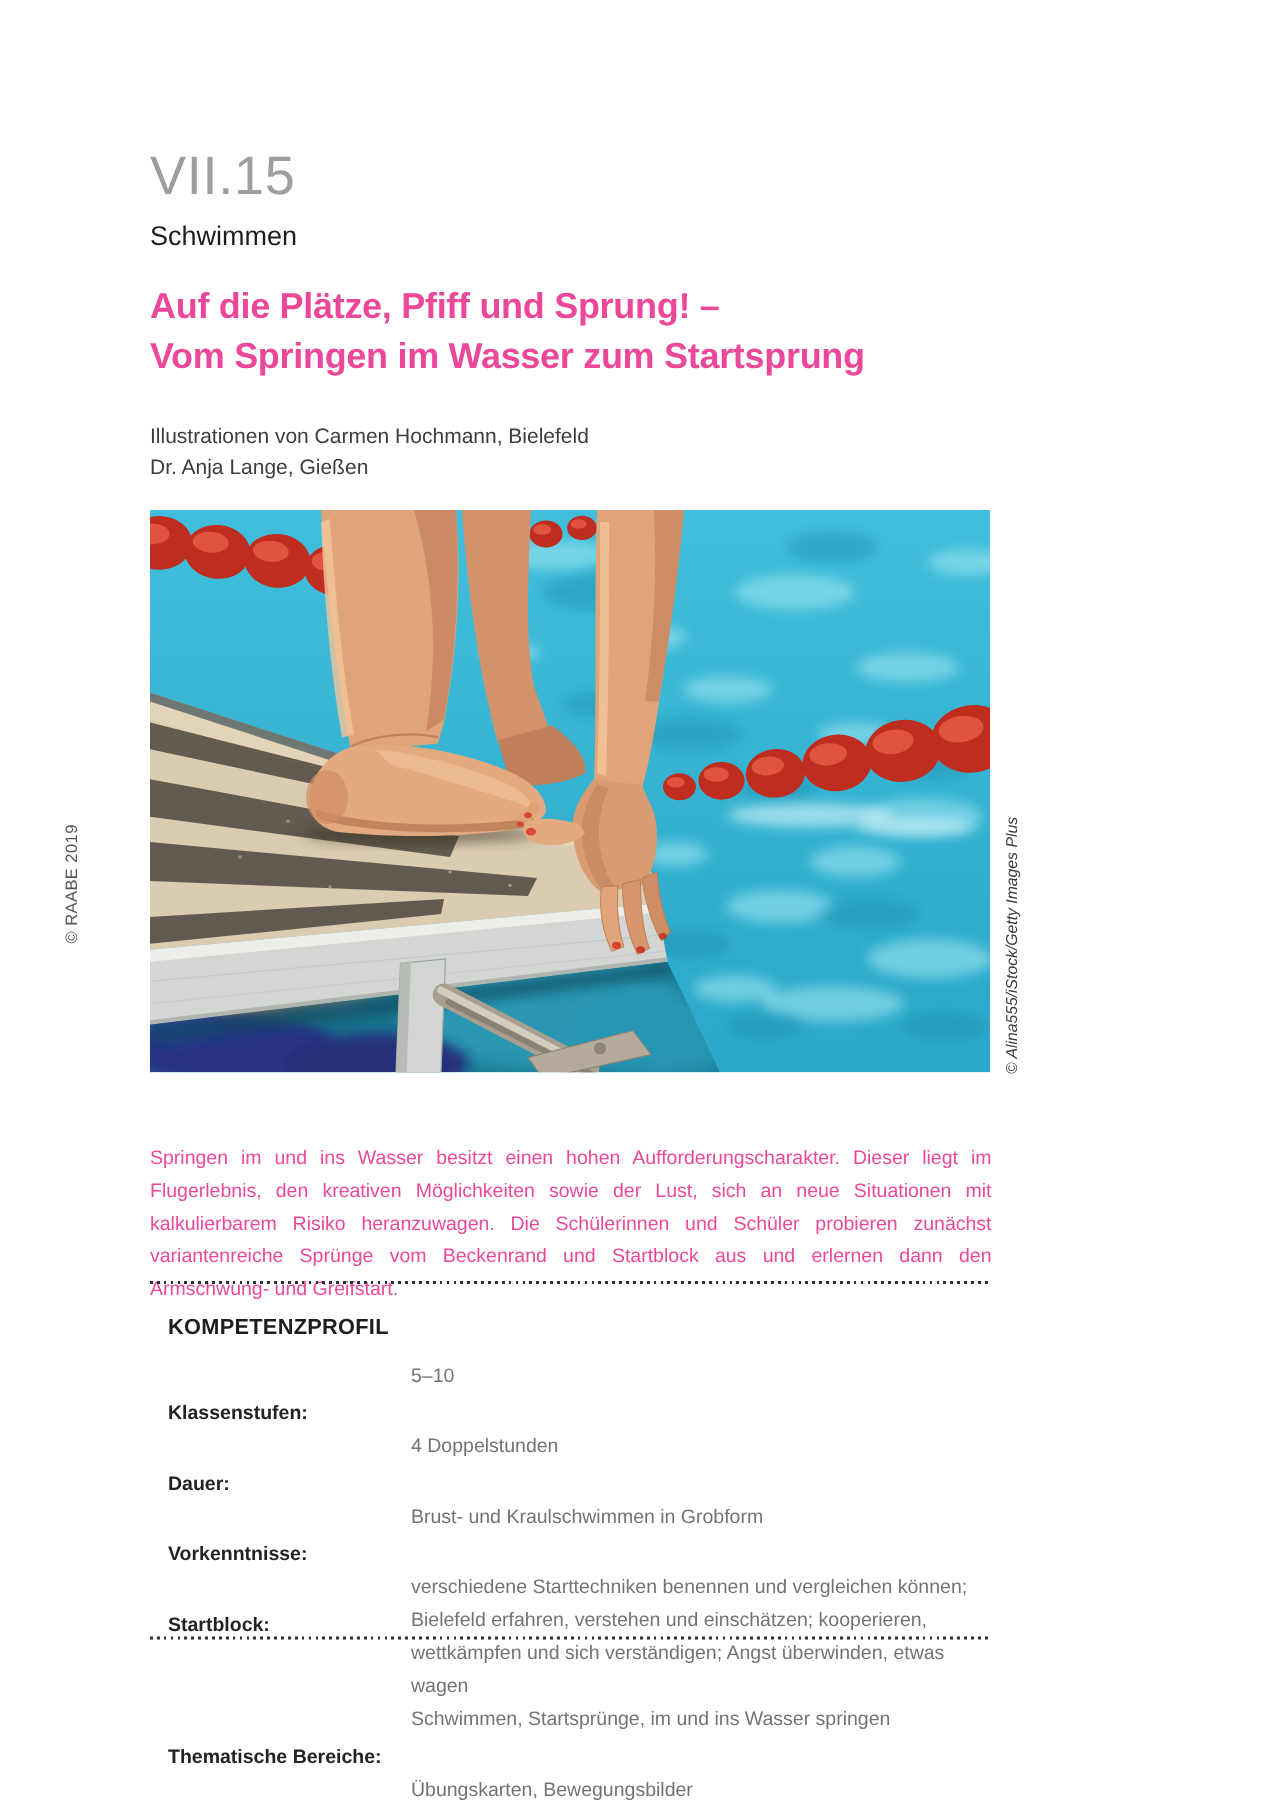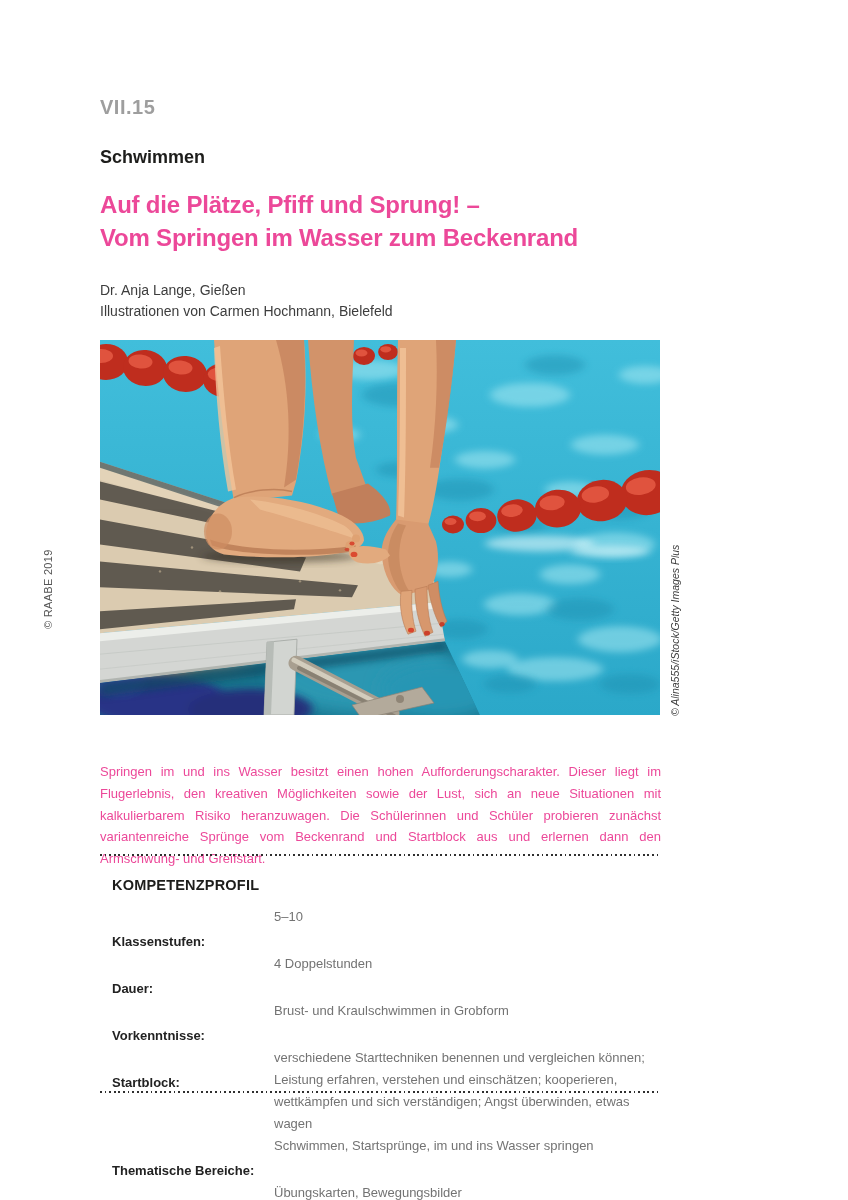--- a/index.html
+++ b/index.html
@@ -1,20 +1,20 @@
 <!DOCTYPE html>
 <html lang="de"><head>
 <meta charset="utf-8">
 <style>
   html,body{margin:0;padding:0;background:#ffffff;}
   .page{position:relative;width:848px;height:1200px;background:#fff;overflow:hidden;
         font-family:"Liberation Sans","DejaVu Sans",sans-serif;color:#3a3a3a;}
-  .code{position:absolute;left:100px;top:96px;font-size:20px;font-weight:bold;
+  .code{position:absolute;left:100px;top:96px;font-size:36px;font-weight:normal;
         color:#9e9e9e;letter-spacing:.5px;}
-  .category{position:absolute;left:100px;top:147px;font-size:18px;font-weight:bold;color:#1d1d1b;}
+  .category{position:absolute;left:100px;top:147px;font-size:18px;font-weight:normal;color:#1d1d1b;}
   .title{position:absolute;left:100px;top:188px;font-size:24px;font-weight:bold;
          color:#ec4899;line-height:33px;letter-spacing:-.2px;}
   .authors{position:absolute;left:100px;top:280px;font-size:14px;color:#3d3d3d;line-height:21px;}
   .photo{position:absolute;left:100px;top:340px;width:560px;height:375px;}
   .rot{position:absolute;transform:rotate(-90deg);transform-origin:left top;white-space:nowrap;}
   .copyleft{left:42px;top:629px;font-size:11px;color:#555;letter-spacing:.3px;}
   .credit{left:669px;top:716px;font-size:10.5px;font-style:italic;color:#3c3c3c;}
   .intro{position:absolute;left:100px;top:748px;width:561px;font-size:13px;line-height:21.8px;
          color:#ec4899;text-align:justify;hyphens:auto;-webkit-hyphens:auto;}
   .dots{position:absolute;left:100px;width:560px;height:2.4px;
@@ -30,26 +30,26 @@
 </head>
 <body>
 
 <div class="page">
 
   <div class="code">VII.15</div>
   <div class="category">Schwimmen</div>
 
   <div class="title">
     <div>Auf die Plätze, Pfiff und Sprung! –</div>
-    <div>Vom Springen im Wasser zum Beckenrand</div>
+    <div>Vom Springen im Wasser zum Startsprung</div>
   </div>
 
   <div class="authors">
+    <div>Illustrationen von Carmen Hochmann, Bielefeld</div>
     <div>Dr. Anja Lange, Gießen</div>
-    <div>Illustrationen von Carmen Hochmann, Bielefeld</div>
   </div>
 
   <div class="rot copyleft">© RAABE 2019</div>
   <div class="rot credit">© Alina555/iStock/Getty Images Plus</div>
 
   <svg class="photo" viewBox="0 0 560 376" preserveAspectRatio="none" xmlns="http://www.w3.org/2000/svg">
     <defs>
       <linearGradient id="wg" x1="0" y1="0" x2="0" y2="1">
         <stop offset="0" stop-color="#41bedb"></stop>
           <stop offset="1" stop-color="#2ba8c9"></stop>
@@ -233,21 +233,21 @@
     <div class="prow">
       <div class="plabel">Dauer:</div>
       <div class="pvalue">4 Doppelstunden</div>
     </div>
     <div class="prow">
       <div class="plabel">Vorkenntnisse:</div>
       <div class="pvalue">Brust- und Kraulschwimmen in Grobform</div>
     </div>
     <div class="prow">
       <div class="plabel">Startblock:</div>
-      <div class="pvalue">verschiedene Starttechniken benennen und vergleichen können; Leistung erfahren, verstehen und einschätzen; kooperieren, wettkämpfen und sich verständigen; Angst überwinden, etwas wagen</div>
+      <div class="pvalue">verschiedene Starttechniken benennen und vergleichen können; Bielefeld erfahren, verstehen und einschätzen; kooperieren, wettkämpfen und sich verständigen; Angst überwinden, etwas wagen</div>
     </div>
     <div class="prow">
       <div class="plabel">Thematische Bereiche:</div>
       <div class="pvalue">Schwimmen, Startsprünge, im und ins Wasser springen</div>
     </div>
     <div class="prow">
       <div class="plabel">Medien:</div>
       <div class="pvalue">Übungskarten, Bewegungsbilder</div>
     </div>
   </div>

